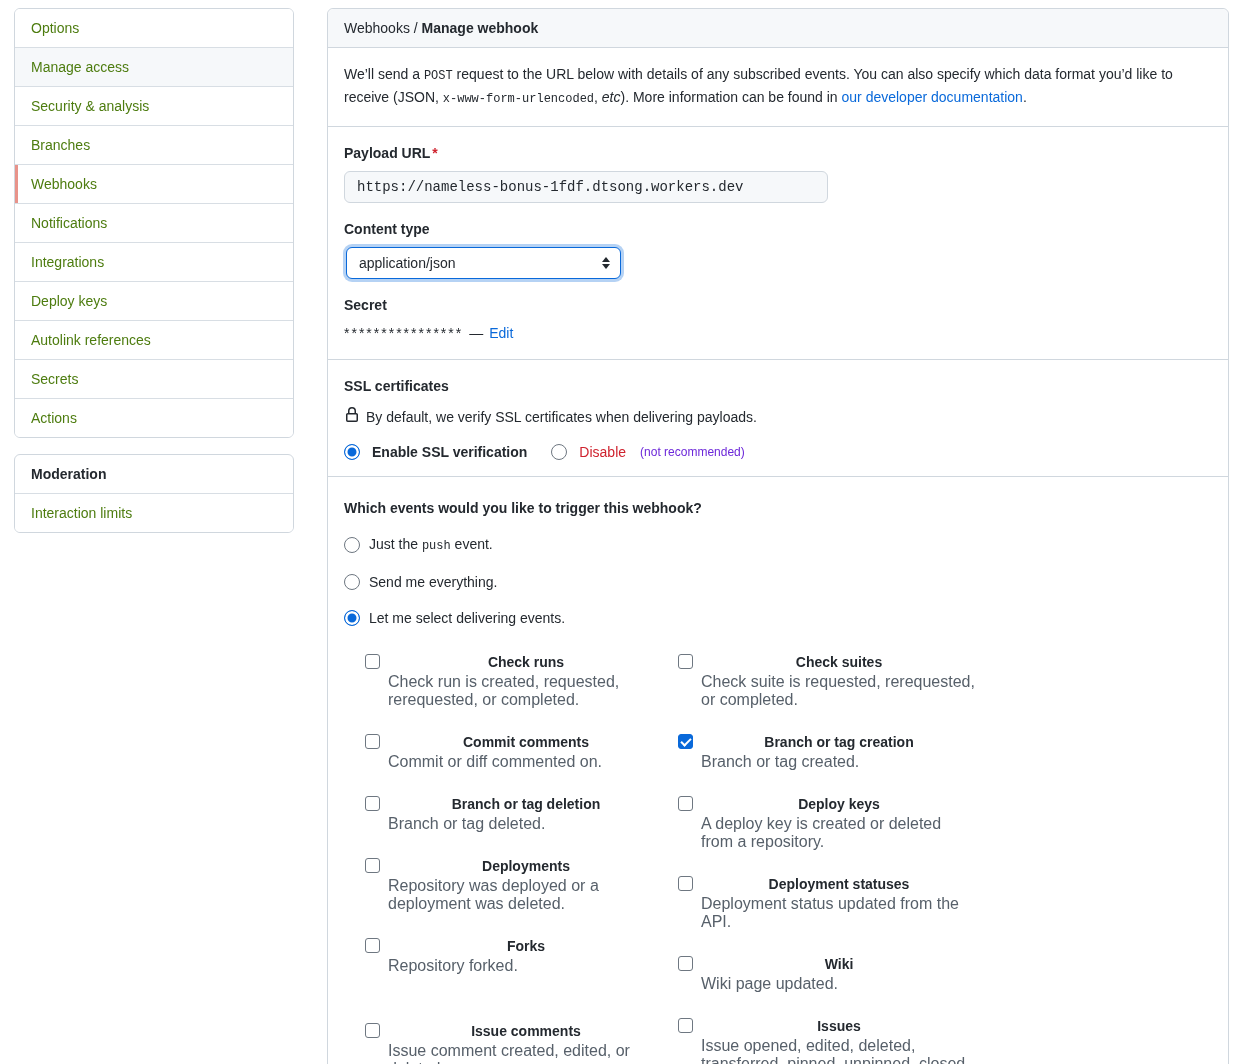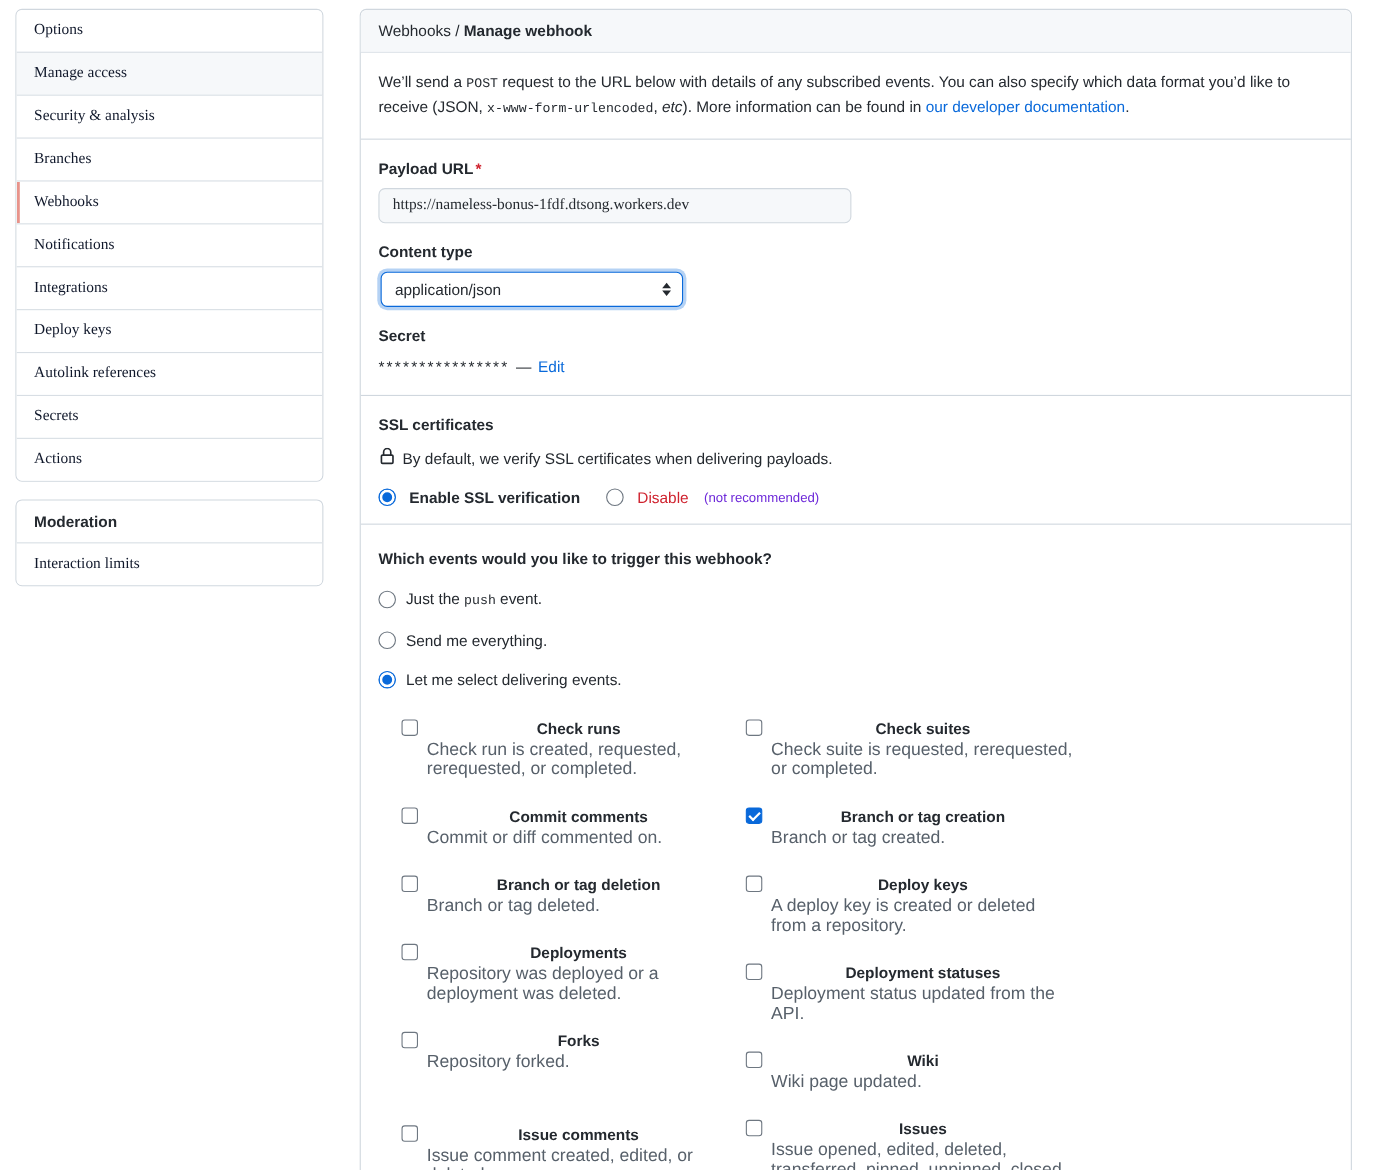--- a/index.html
+++ b/index.html
@@ -27,25 +27,24 @@
     border: 1px solid #d0d7de;
     border-radius: 6px;
     background: #fff;
     overflow: hidden;
   }
   .nav-box + .nav-box { margin-top: 16px; }
   .nav-item {
     display: block;
     padding: 9px 16px;
     line-height: 20px;
-    color: #0f172a;
+    color: #4d7c0f;
     cursor: pointer;
     border-top: 1px solid #d8dee4;
     background: #fff;
-    font-family: Liberation Serif, serif;
   }
   .nav-item:first-child { border-top: none; }
   .nav-item.is-hover { background: #f6f8fa; }
   .nav-item.is-active { box-shadow: inset 3px 0 0 #e8938a; }
   .nav-header {
     padding: 9px 16px;
     line-height: 20px;
     font-weight: 700;
   }
 
@@ -78,24 +77,24 @@
   a.link { color: #0969da; text-decoration: none; cursor: pointer; }
 
   .section { padding: 16px; }
   .section.bordered { border-bottom: 1px solid #d0d7de; }
 
   .field-label { font-weight: 600; line-height: 20px; margin-bottom: 8px; }
   .required-mark { color: #cf222e; margin-left: 2px; }
 
   .text-input {
     display: block;
-    width: 430px;
+    width: 484px;
     height: 32px;
     padding: 5px 12px;
-    font-family: Liberation Serif, serif;
+    font-family: Liberation Mono, monospace;
     font-size: 14px;
     color: #24292f;
     background: #f6f8fa;
     border: 1px solid #d0d7de;
     border-radius: 6px;
     outline: none;
   }
   .field-group { margin-bottom: 16px; }
 
   .select-control {

